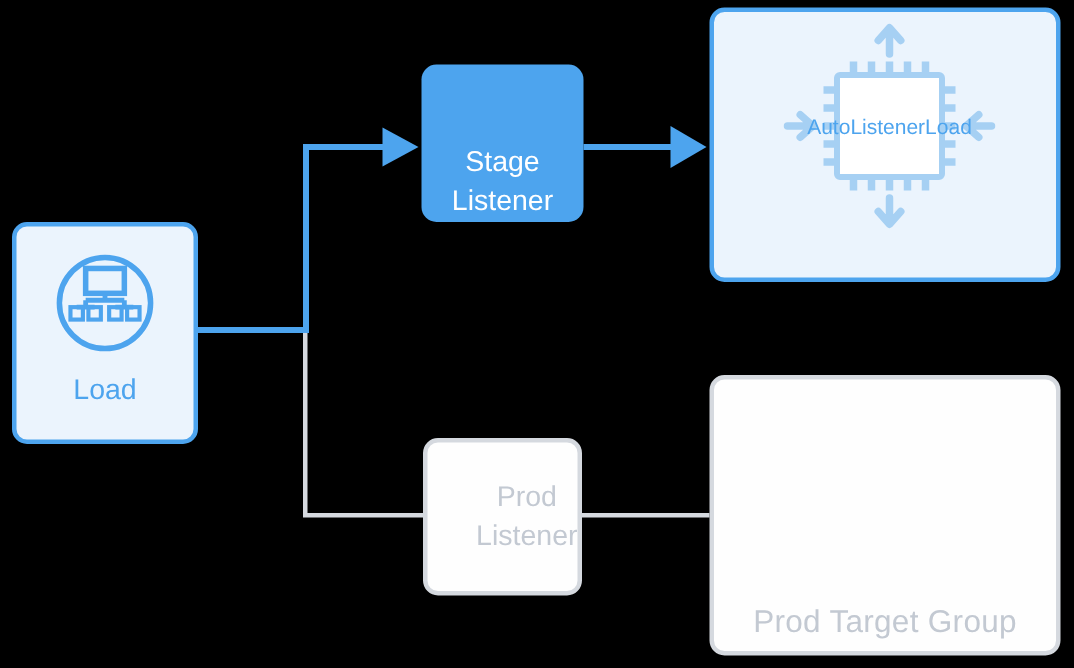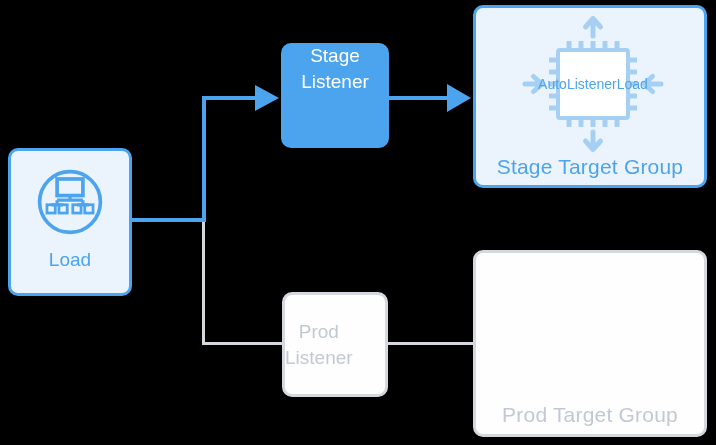--- a/index.html
+++ b/index.html
@@ -21,27 +21,27 @@
   .node{position:absolute;box-sizing:border-box;border-radius:10px;}
   .node-lb{
     left:8px;top:148px;width:124px;height:148px;
     background:var(--light-blue-fill);border:3px solid var(--accent-blue);
     display:flex;flex-direction:column;align-items:center;padding-top:16px;
   }
   .node-lb .label{margin-top:6px;color:var(--accent-blue);font-size:19px;line-height:25px;text-align:center;}
   .node-stage-listener{
     left:281px;top:43px;width:108px;height:105px;
     background:var(--accent-blue);
-    display:flex;align-items:flex-start;justify-content:center;text-align:center;
+    display:flex;align-items:flex-end;justify-content:center;text-align:center;
     color:var(--white-text);font-size:19px;line-height:26px;
   }
   .node-prod-listener{
     left:282px;top:292px;width:106px;height:105px;
     background:var(--node-white);border:3px solid var(--gray-border);
-    display:flex;align-items:center;justify-content:flex-start;text-align:center;
+    display:flex;align-items:center;justify-content:flex-end;text-align:center;
     color:var(--gray-text);font-size:19px;line-height:26px;
   }
   .node-stage-tg{
     left:473px;top:5px;width:234px;height:183px;
     background:var(--light-blue-fill);border:3px solid var(--accent-blue);
   }
   .node-prod-tg{
     left:473px;top:250px;width:234px;height:187px;
     background:var(--node-white);border:3px solid var(--gray-border);
   }
@@ -156,20 +156,19 @@
           <path d="M4 70 H19 M12.5 62.5 L21 70 L12.5 77.5"></path>
           <path d="M140 70 H125 M131.5 62.5 L123 70 L131.5 77.5"></path>
         </g>
       </svg>
     </span>
     <div class="asg-text">
       <span class="line">Auto</span>
       <span class="line">Listener</span>
       <span class="line">Load</span>
     </div>
-    <div class="tg-label">Stage Target Group</div>
   </div>
 
   <div class="node node-prod-tg">
     <div class="tg-label">Prod Target Group</div>
   </div>
 
 </div>
 
 </body></html>

